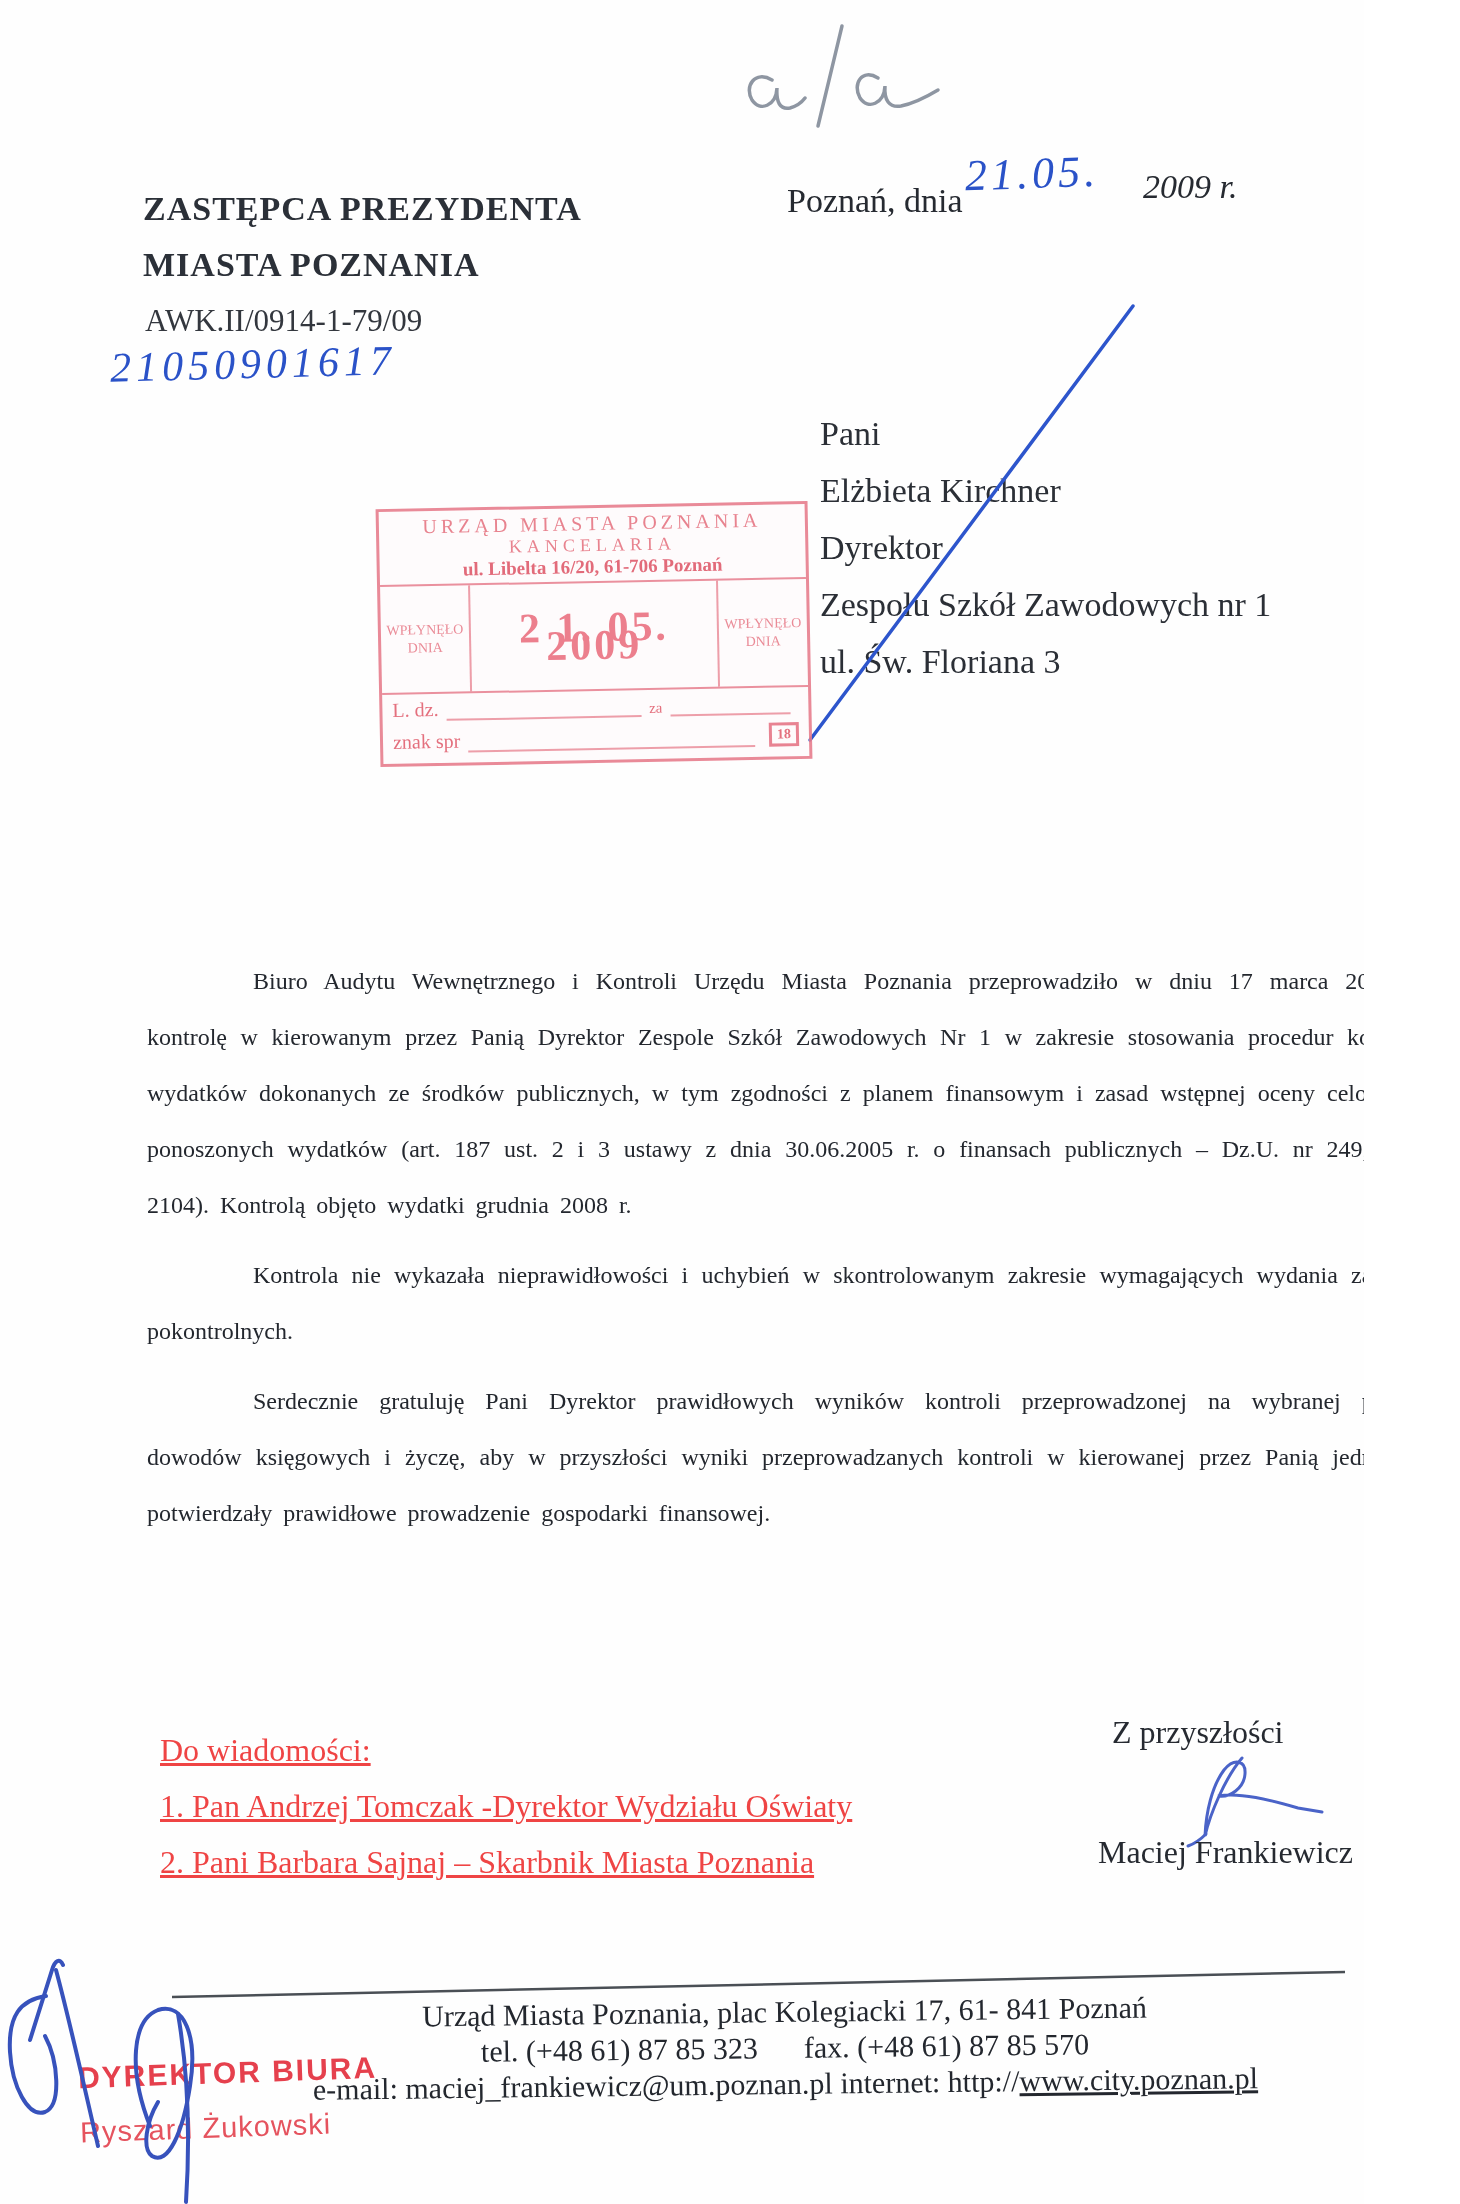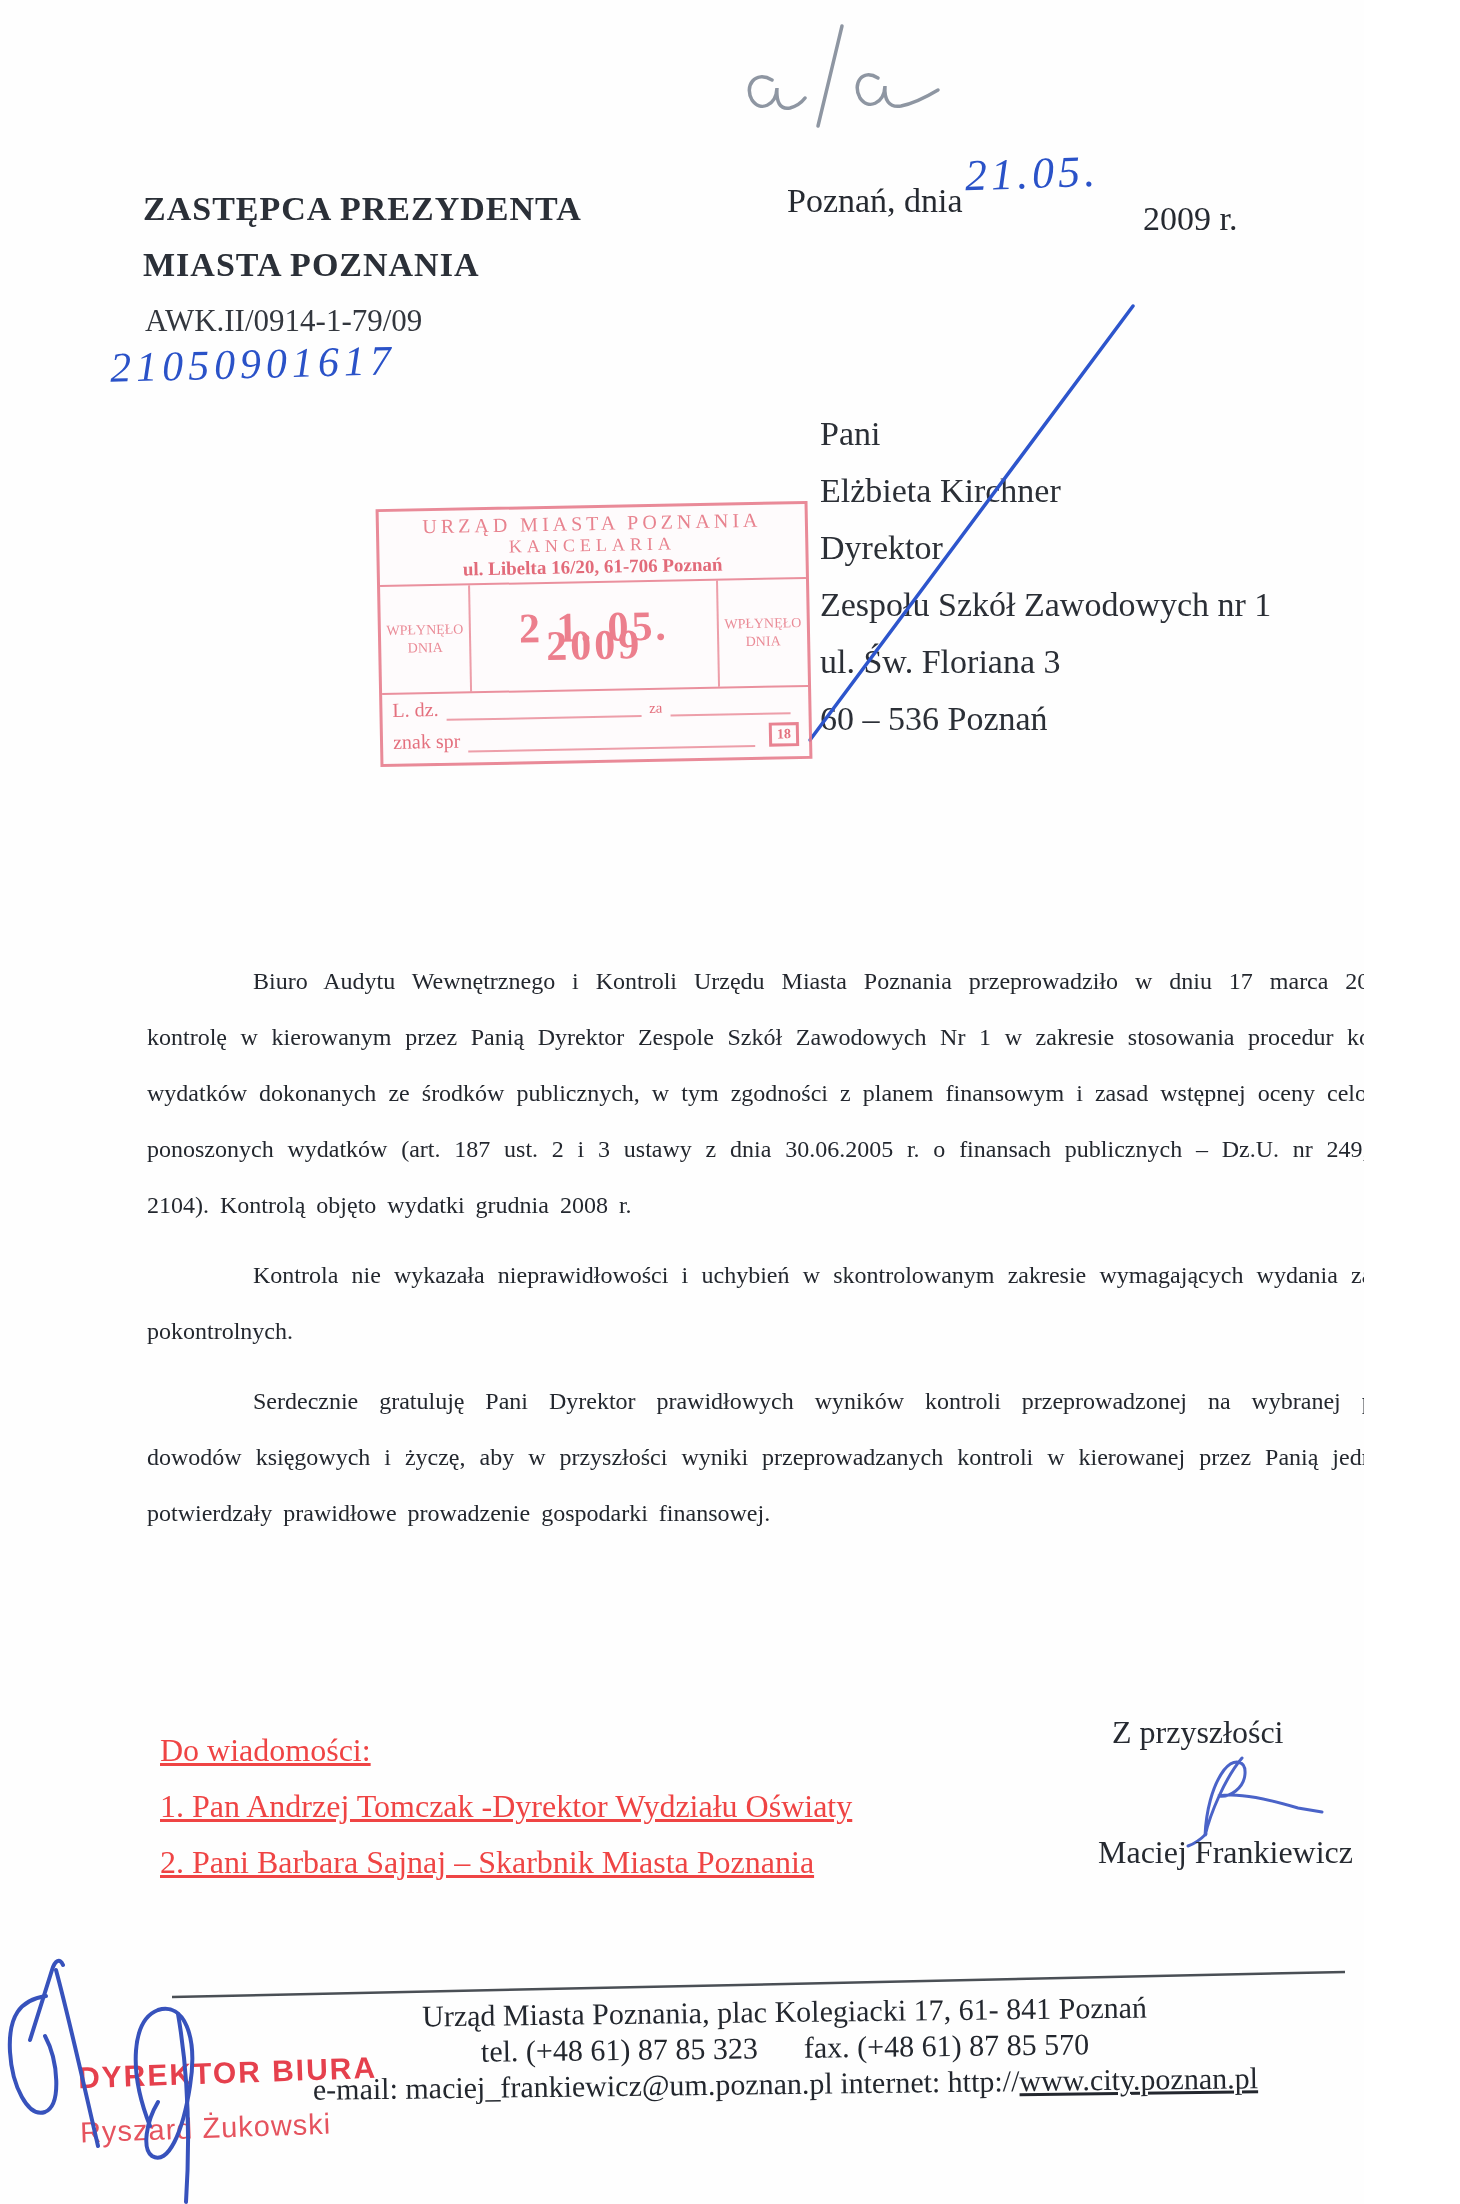--- a/index.html
+++ b/index.html
@@ -83,29 +83,28 @@
     </g>
   </svg>
 
   <div class="abs sender-title" style="left:143px; top:190px;">ZASTĘPCA PREZYDENTA</div>
   <div class="abs sender-title" style="left:143px; top:246px;">MIASTA POZNANIA</div>
   <div class="abs ref-number" style="left:145px; top:303px;">AWK.II/0914-1-79/09</div>
   <div class="abs hand hand-number" style="left:110px; top:340px;">21050901617</div>
 
   <div class="abs date-line" style="left:787px; top:182px;">Poznań, dnia</div>
   <div class="abs hand hand-date" style="left:965px; top:148px;">21.05.</div>
-  <div class="abs date-line" style="left:1143px; top:200px;">2009 r.</div>
+  <div class="abs date-line" style="left:1143px; top:168px;font-style:italic;">2009 r.</div>
 
   <div class="abs recipient" style="left:820px; top:405px;">
     <div>Pani</div>
     <div>Elżbieta Kirchner</div>
     <div>Dyrektor</div>
     <div>Zespołu Szkół  Zawodowych nr 1</div>
     <div>ul. Św. Floriana 3</div>
-    <div>60 – 536  Poznań</div>
   </div>
 
   <svg class="abs" style="left:780px; top:280px;" width="380" height="480" viewBox="0 0 380 480">
     <line x1="30" y1="460" x2="353" y2="26" stroke="#2d55cc" stroke-width="3.5" stroke-linecap="round"></line>
   </svg>
 
   <div class="abs stamp">
     <div class="hdr">
       <div class="l1">URZĄD MIASTA POZNANIA</div>
       <div class="l2">KANCELARIA</div>

